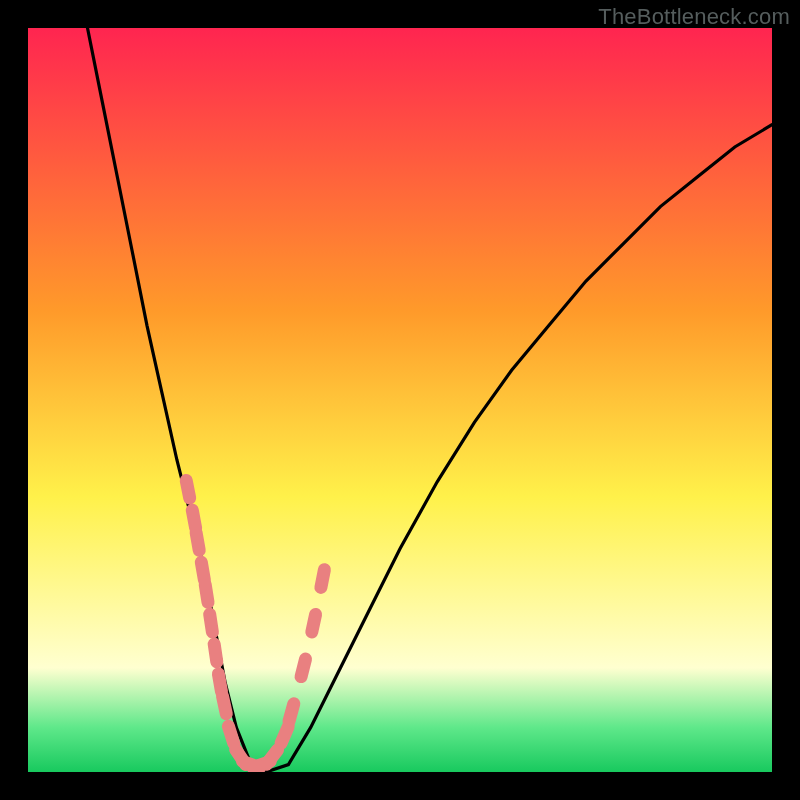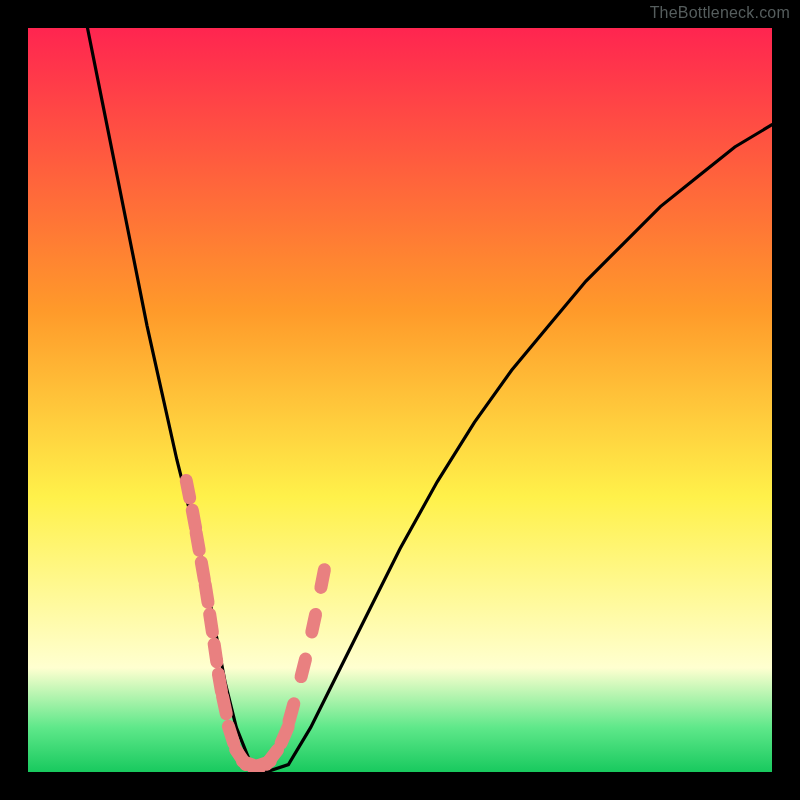--- a/index.html
+++ b/index.html
@@ -33,21 +33,21 @@
     position: absolute;
     inset: 0;
     width: 100%;
     height: 100%;
   }
   .watermark {
     position: absolute;
     top: 4px;
     right: 10px;
     color: #555d5d;
-    font-size: 16px;
+    font-size: 22px;
     letter-spacing: 0.2px;
     font-weight: 500;
   }
 </style>
 </head>
 <body>
 
 <div class="stage">
 
   <div class="watermark">TheBottleneck.com</div>

